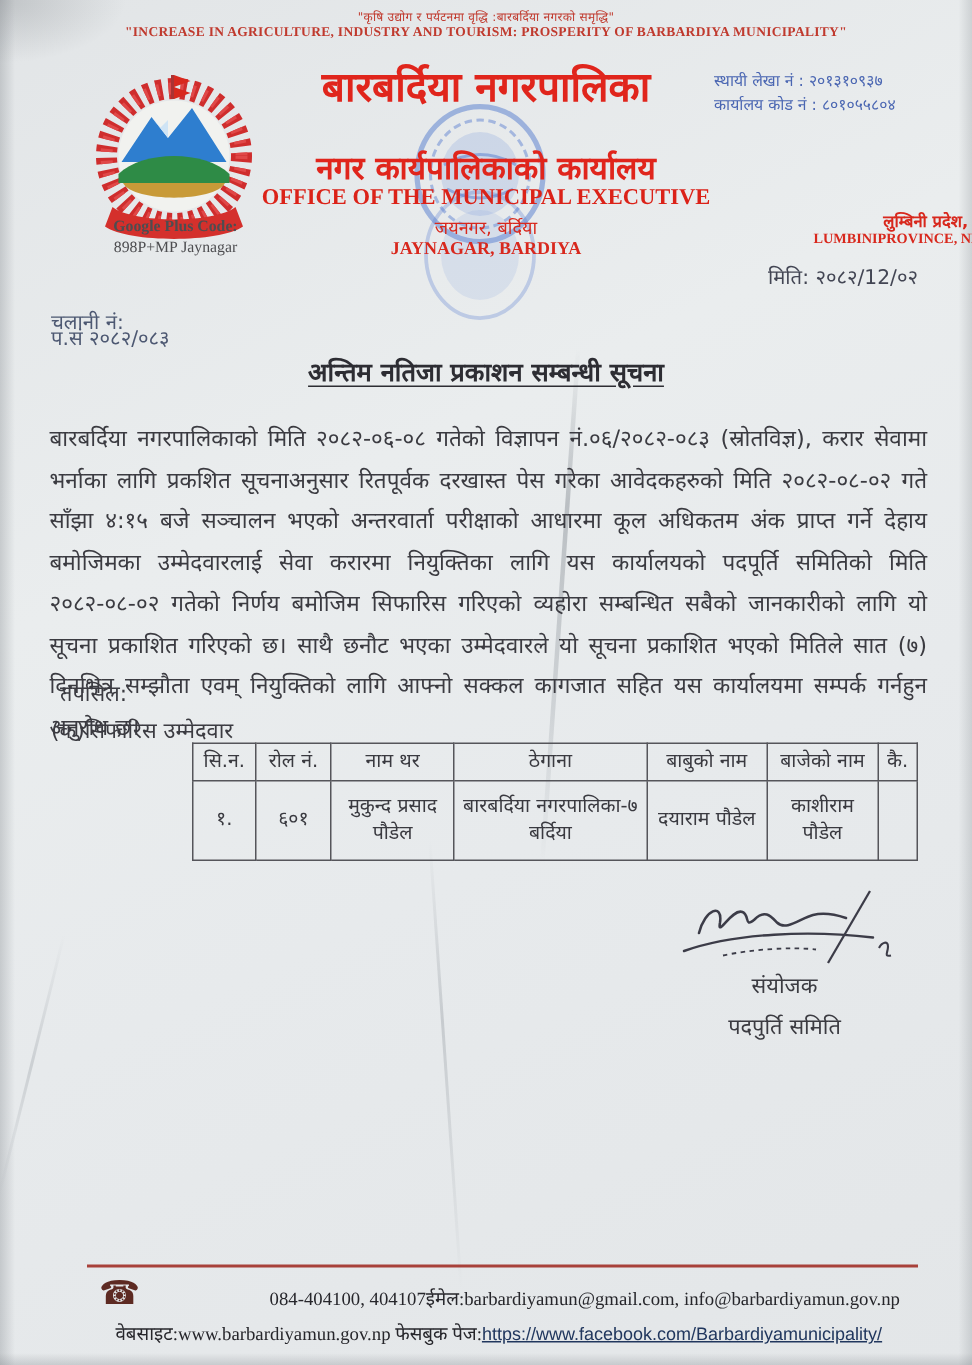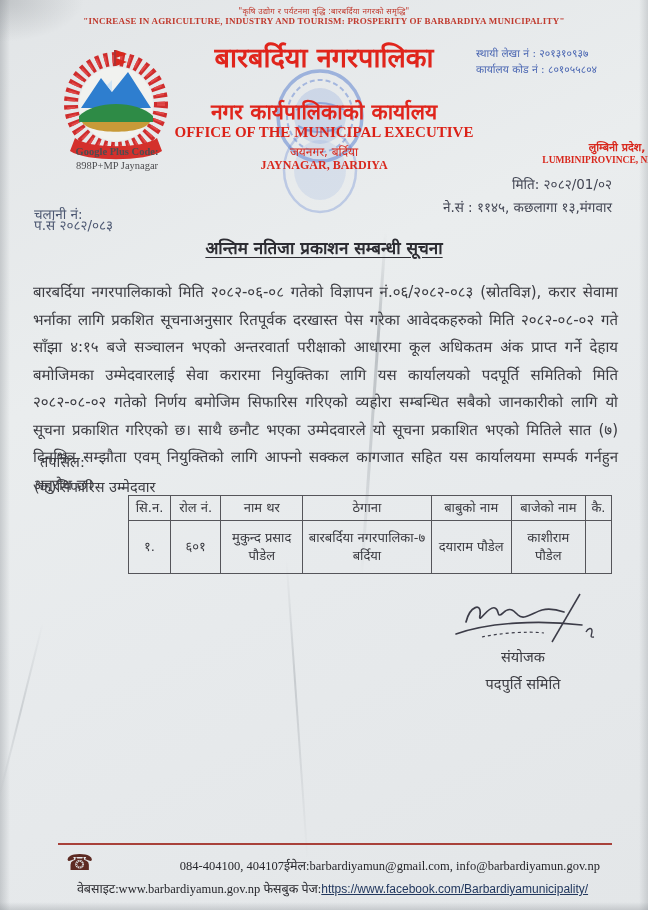--- a/index.html
+++ b/index.html
@@ -136,22 +136,21 @@
   <div class="abs pan-line">स्थायी लेखा नं   : २०१३१०९३७</div>
   <div class="abs code-line">कार्यालय कोड नं : ८०१०५५८०४</div>
   <div class="abs prov prov-np">लुम्बिनी प्रदेश, नेपाल</div>
   <div class="abs prov prov-en serif">LUMBINIPROVINCE, NEPAL</div>
 
   <div class="abs pluscode plus1 serif">Google Plus Code:</div>
   <div class="abs pluscode plus2 serif">898P+MP Jaynagar</div>
 
   <div class="abs ps-line">प.सं २०८२/०८३</div>
   <div class="abs chalani-line">चलानी नं:</div>
-  <div class="abs miti-line">मिति: २०८२/01/०२</div>
-  <div class="abs nesn-line">ने.सं : ११४५, कछलागा १३,मंगवार</div>
+  <div class="abs miti-line">मिति: २०८२/12/०२</div>
 
   <div class="abs center notice-title">
     <span>अन्तिम नतिजा प्रकाशन सम्बन्धी सूचना</span>
   </div>
 
   <p class="abs body-text">बारबर्दिया नगरपालिकाको मिति २०८२-०६-०८ गतेको विज्ञापन नं.०६/२०८२-०८३ (स्रोतविज्ञ), करार सेवामा भर्नाका लागि प्रकशित सूचनाअनुसार रितपूर्वक दरखास्त पेस गरेका आवेदकहरुको मिति २०८२-०८-०२ गते साँझा ४:१५ बजे सञ्चालन भएको अन्तरवार्ता परीक्षाको आधारमा कूल अधिकतम अंक प्राप्त गर्ने देहाय बमोजिमका उम्मेदवारलाई सेवा करारमा नियुक्तिका लागि यस कार्यालयको पदपूर्ति समितिको मिति २०८२-०८-०२ गतेको निर्णय बमोजिम सिफारिस गरिएको व्यहोरा सम्बन्धित सबैको जानकारीको लागि यो सूचना प्रकाशित गरिएको छ। साथै छनौट भएका उम्मेदवारले यो सूचना प्रकाशित भएको मितिले सात (७) दिनभित्र सम्झौता एवम् नियुक्तिको लागि आफ्नो सक्कल कागजात सहित यस कार्यालयमा सम्पर्क गर्नहुन अनुरोध छ।</p>
 
   <div class="abs tapasil">तपसिल:</div>
   <div class="abs list-label">(क)सिफारिस उम्मेदवार</div>
 

